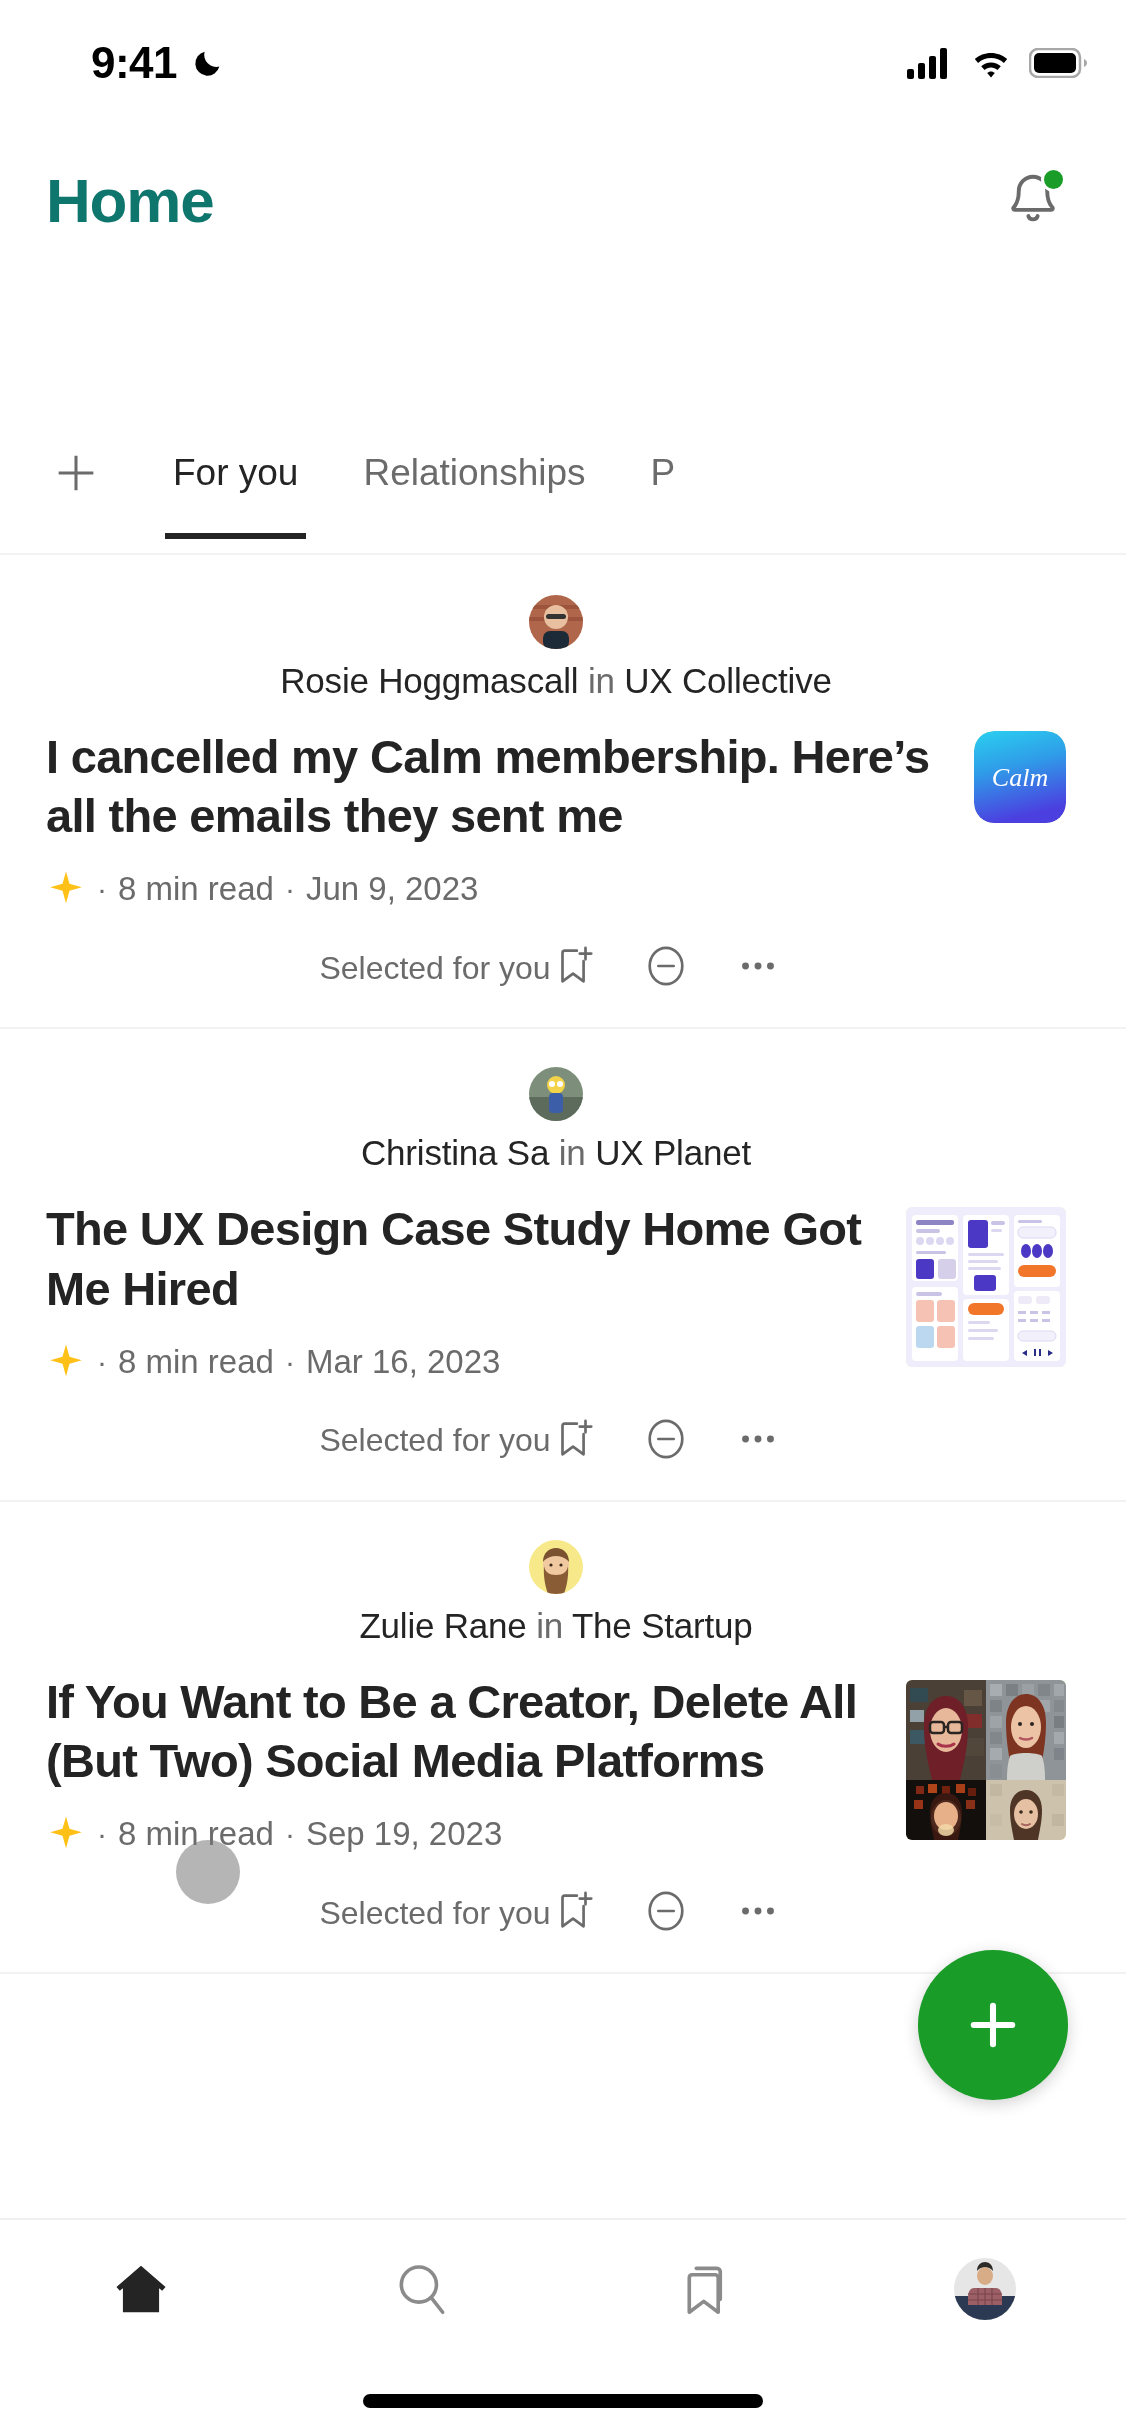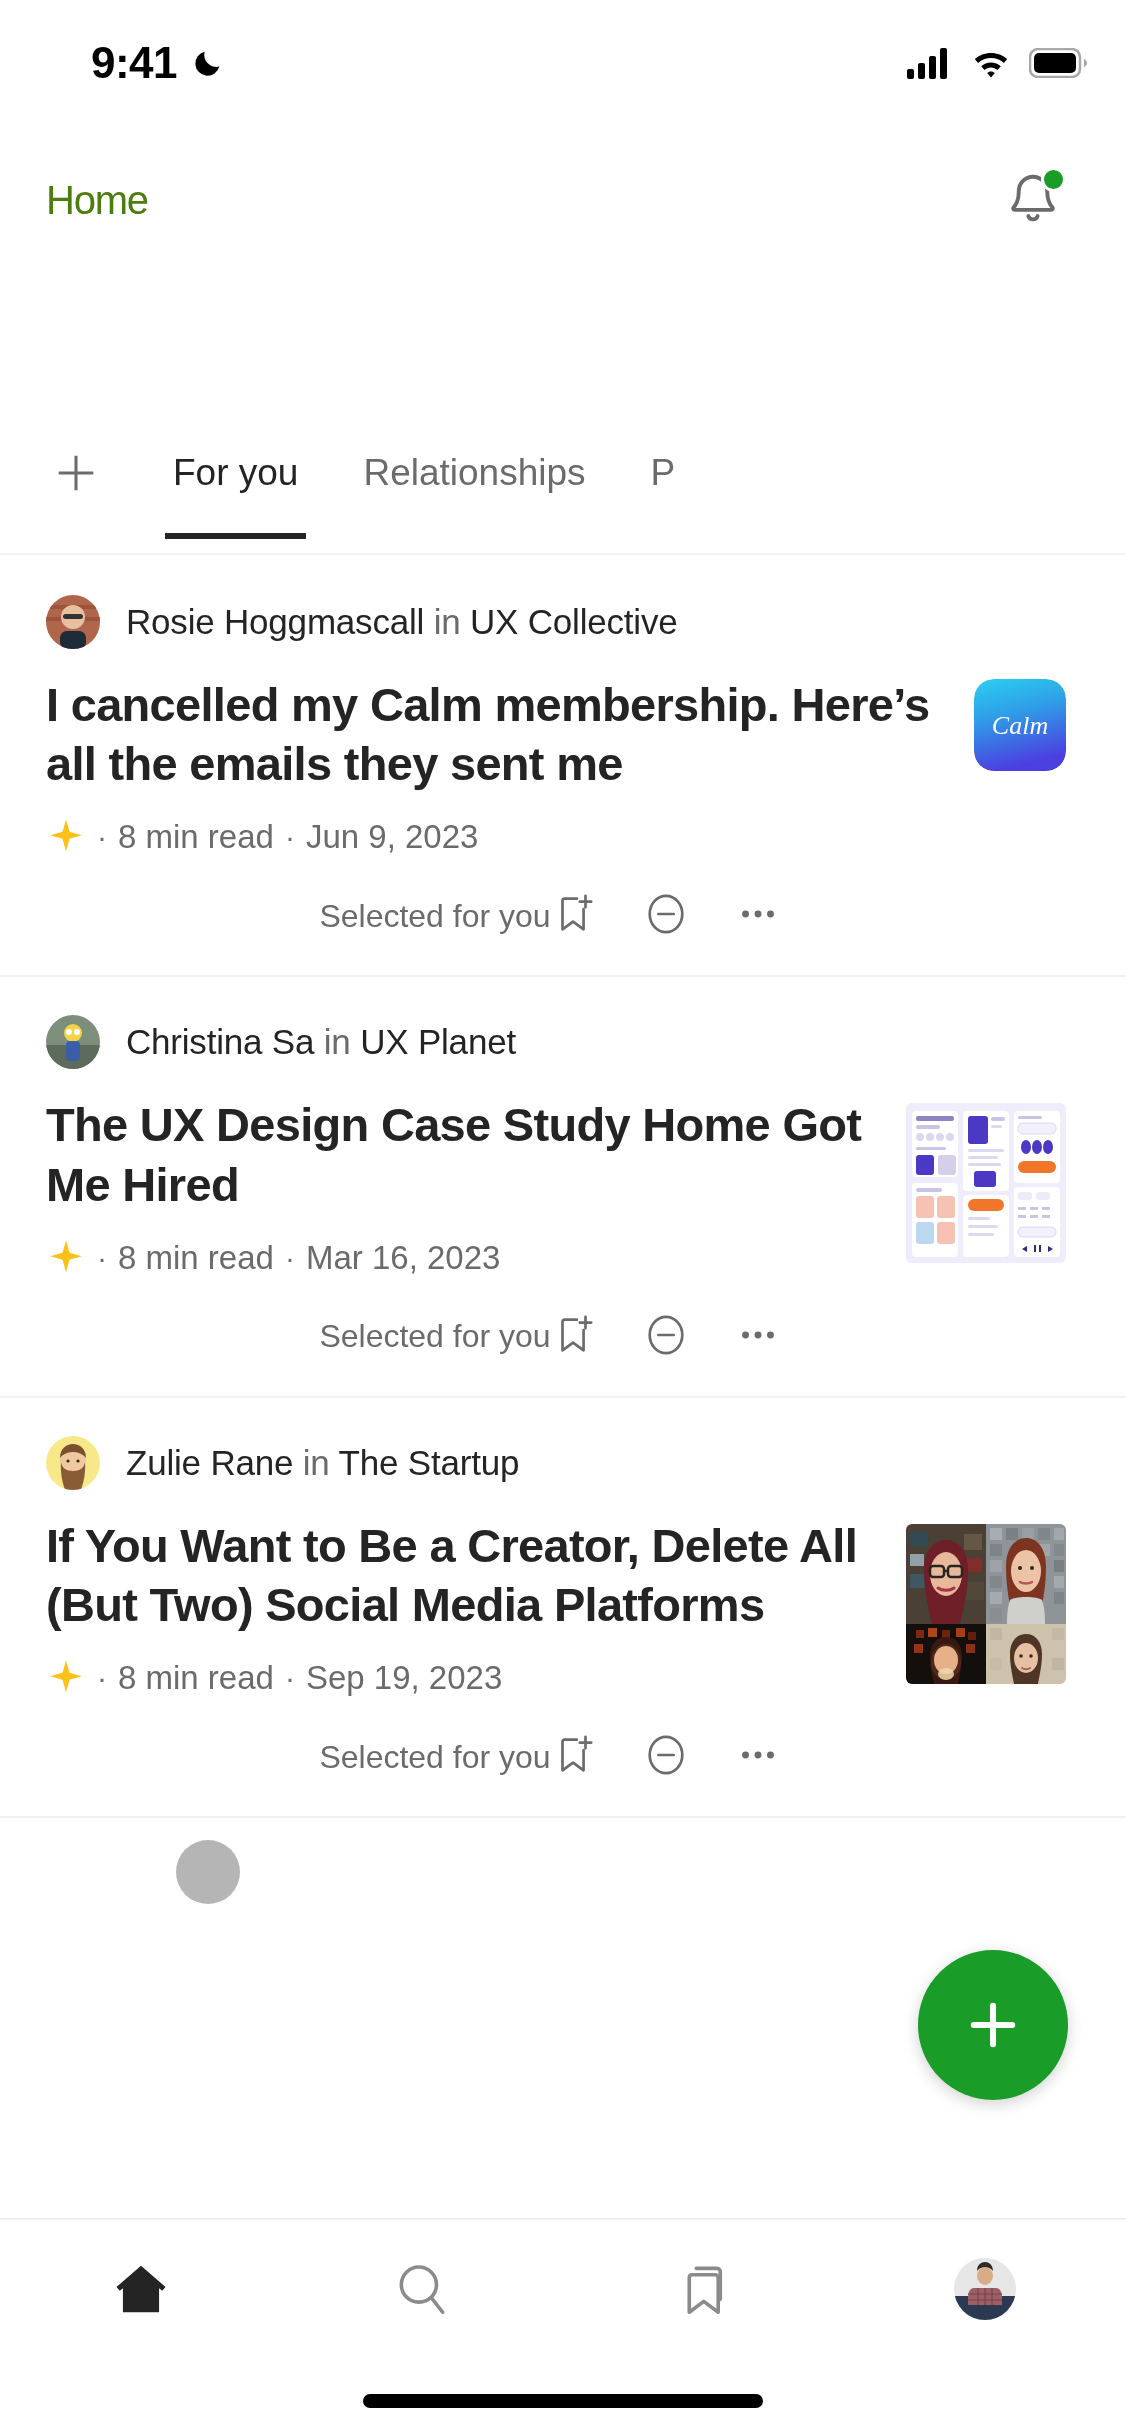--- a/index.html
+++ b/index.html
@@ -23,21 +23,21 @@
   .sb-time { font-size:44px; font-weight:600; color:#000; letter-spacing:-0.5px; }
   .sb-moon { width:34px; height:34px; }
   .sb-right { display:flex; align-items:center; gap:17px; }
 
   
   .header {
     position:absolute; top:140px; left:0; width:100%; height:120px;
     display:flex; align-items:center; justify-content:space-between;
     padding:0 62px 0 46px;
   }
-  .page-title { font-size:40px; font-weight:400; color:#4d7c0f; letter-spacing:-1.2px; }
+  .page-title { font-size:62px; font-weight:700; color:#0f766e; letter-spacing:-1.2px; }
   .bell-wrap { position:relative; width:62px; height:62px; }
   .bell-dot {
     position:absolute; right:-2px; top:-2px; width:25px; height:25px;
     border-radius:50%; background:#1a9c29; border:3px solid #fff;
   }
 
   
   .tabbar {
     position:absolute; top:425px; left:0; width:100%; height:130px;
     display:flex; align-items:flex-start; gap:9px;
@@ -57,21 +57,21 @@
     content:""; position:absolute; left:20px; right:20px; bottom:-18px;
     height:6px; background:#242424;
   }
 
   
   .feed { position:absolute; top:557px; left:0; width:100%; }
   .card {
     position:relative; padding:38px 60px 34px 46px;
     border-bottom:2px solid #f2f2f2;
   }
-  .byline { display:flex; align-items:center; gap:26px; margin-bottom:26px; }
+  .byline { display:flex; align-items:center; gap:12px; margin-bottom:26px;flex-direction:column; }
   .avatar {
     width:54px; height:54px; border-radius:50%;
     flex:0 0 auto; overflow:hidden; position:relative;
   }
   .byline-text { font-size:35px; color:#242424; letter-spacing:-0.2px; }
   .byline-text .in { color:#6b6b6b; }
 
   .card-body { display:flex; gap:34px; align-items:flex-start; }
   .card-main { flex:1 1 auto; min-width:0; }
   .card-title {

